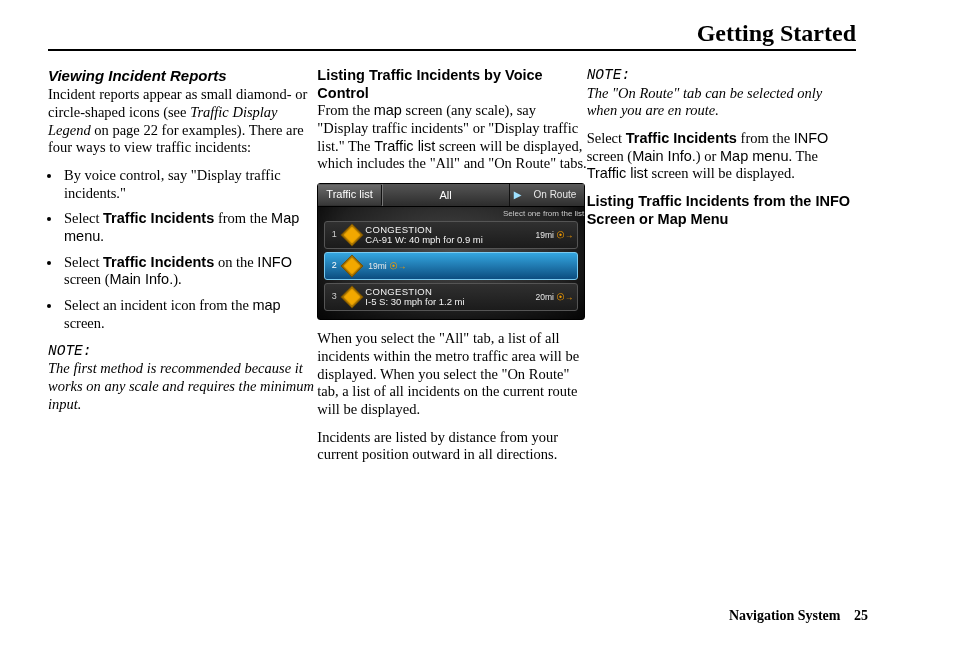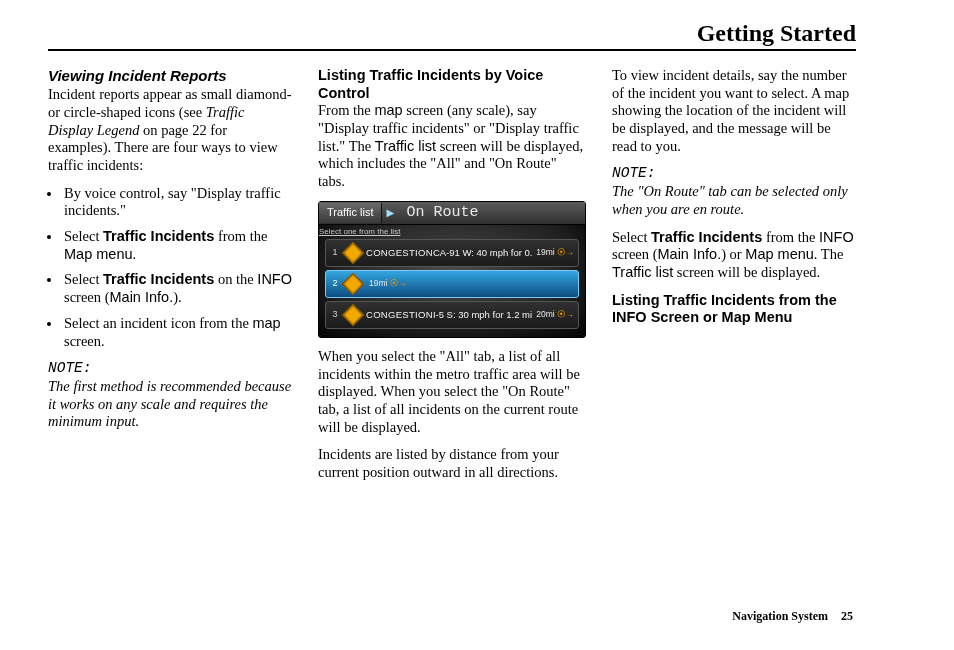--- a/index.html
+++ b/index.html
@@ -22,21 +22,20 @@
     font-size: 24px;
     font-weight: bold;
     padding-bottom: 2px;
   }
   .rule {
     border-top: 2px solid #000;
     margin-bottom: 6px;
   }
   .columns {
     display: flex;
-    gap: 26px;
     margin-top: 16px;
   }
   .col {
     flex: 1 1 0;
     font-size: 14.5px;
     line-height: 1.22;
   }
   .subhead {
     font-family: Arial, Helvetica, sans-serif;
     font-weight: bold;
@@ -113,31 +112,29 @@
   }
   .ss-arrow {
     width: 16px;
     text-align: center;
     color: #9ee0ff;
     font-size: 10px;
   }
   .ss-tab-onroute {
     padding: 4px 8px;
     color: #e8e8e8;
-    font-size: 15px;
+    font-size: 10px;
     line-height: 22px;
     white-space: nowrap;
-    font-family: Liberation Mono, monospace;
   }
   .ss-subtitle {
-    text-align: left;
+    text-align: right;
     font-size: 8px;
     color: #c8c8c8;
     margin: 2px 0;
-    text-decoration: underline;
   }
   .ss-list {
     flex: 1;
     display: flex;
     flex-direction: column;
     padding: 0 6px 4px 6px;
   }
   .ss-row {
     display: flex;
     align-items: center;
@@ -168,40 +165,40 @@
     border: 1px solid #5a3c00;
     margin: 0 5px;
     display: flex;
     align-items: center;
     justify-content: center;
     box-shadow: inset 0 0 2px #000;
   }
   .ss-text {
     flex: 1;
     display: flex;
-    flex-direction: row;
+    flex-direction: column;
     line-height: 1.05;
     font-size: 9.5px;
     color: #f3f3f3;
     overflow: hidden;
   }
   .ss-text .t1 { font-weight: normal; letter-spacing: 0.3px; white-space: nowrap; }
   .ss-text .t2 { white-space: nowrap; }
   .ss-dist {
     font-size: 8.5px;
     color: #e8e8e8;
     white-space: nowrap;
     margin-left: 3px;
   }
   .ss-dist .arrow { color: #f29b00; }
   .footer {
     position: absolute;
     bottom: 26px;
-    right: 43px;
-    font-size: 12px;
+    right: 28px;
+    font-size: 14px;
   }
   .footer .label { font-weight: bold; }
   .footer .num { font-weight: bold; margin-left: 10px; }
 </style>
 </head>
 <body>
 
 <div class="page">
 
   <div class="header">
@@ -234,20 +231,21 @@
 
     <div class="col">
       <p style="margin-bottom:0;"><span class="bold-sans" style="font-style:normal;">Listing Traffic Incidents by Voice Control</span></p>
       <p>
         <span>From the </span><span class="sans">map</span><span> screen (any scale), say "Display traffic incidents" or "Display traffic list." The </span><span class="sans">Traffic list</span><span> screen will be displayed, which includes the "All" and "On Route" tabs.</span>
       </p>
 
       <div class="screenshot">
         <div class="ss-topbar">
           <div class="ss-title">Traffic list</div>
+          <div class="ss-tab-all">All</div>
           <div class="ss-arrow">▶</div>
           <div class="ss-tab-onroute">On Route</div>
         </div>
         <div class="ss-subtitle">Select one from the list</div>
         <div class="ss-list">
           <div class="ss-row">
             <div class="ss-num">1</div>
             <div class="ss-icon"></div>
             <div class="ss-text">
               <span class="t1">CONGESTION</span>
@@ -270,21 +268,20 @@
             <div class="ss-dist"><span>20mi</span> <span class="arrow">⦿→</span></div>
           </div>
         </div>
       </div>
 
       <p>When you select the "All" tab, a list of all incidents within the metro traffic area will be displayed. When you select the "On Route" tab, a list of all incidents on the current route will be displayed.</p>
       <p>Incidents are listed by distance from your current position outward in all directions.</p>
     </div>
 
     <div class="col">
-      <p>To view incident details, say the number of the incident you want to select. A map showing the location of the incident will be displayed, and the message will be read to you.</p>
       <p class="noteLabel">NOTE:</p>
       <p class="noteBody">The "On Route" tab can be selected only when you are en route.</p>
       <p>
         <span>Select </span><span class="bold-sans">Traffic Incidents</span><span> from the </span><span class="sans">INFO</span><span> screen (</span><span class="sans">Main Info.</span><span>) or </span><span class="sans">Map menu</span><span>. The </span><span class="sans">Traffic list</span><span> screen will be displayed.</span>
       </p>
       <p style="margin-bottom:0;"><span class="bold-sans">Listing Traffic Incidents from the INFO Screen or Map Menu</span></p>
     </div>
 
   </div>
 

